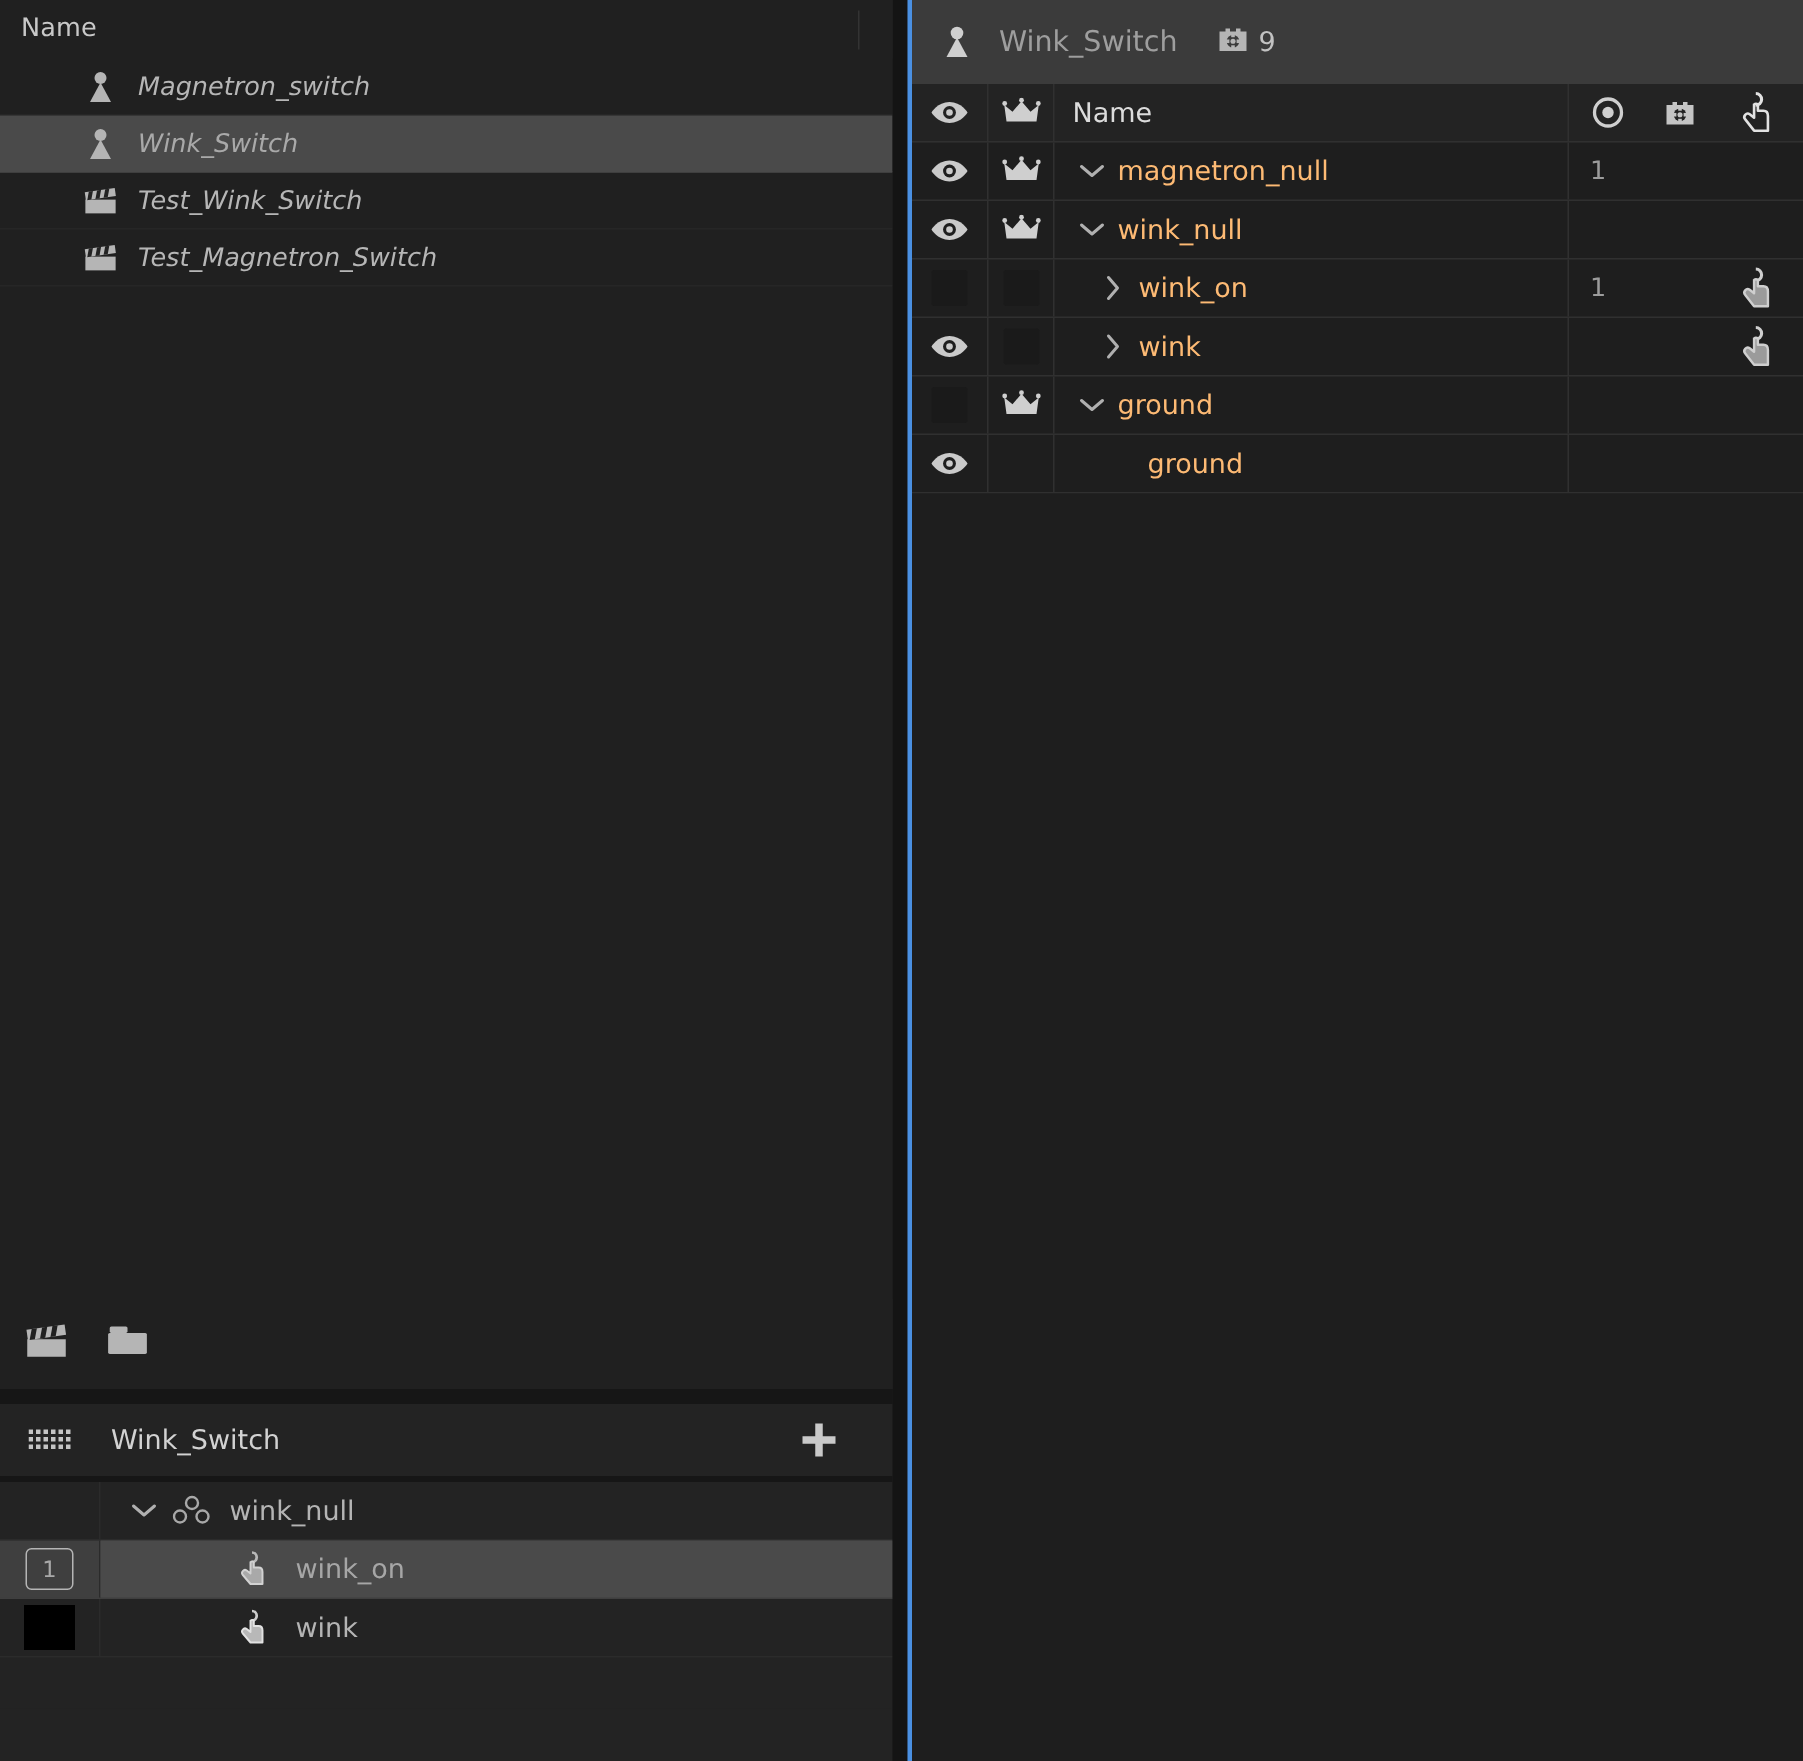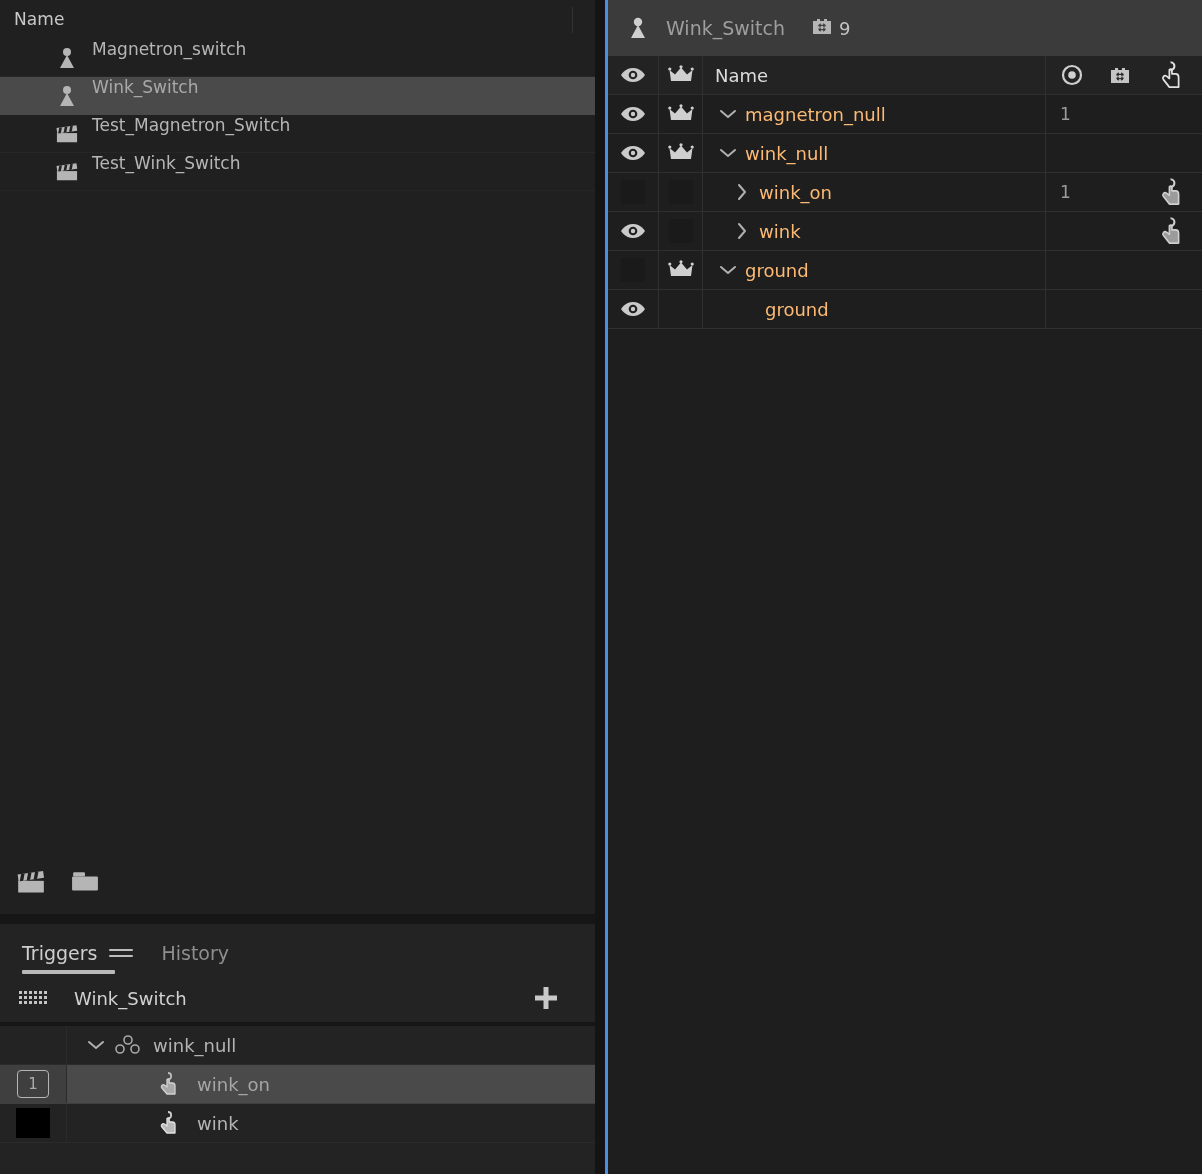--- a/index.html
+++ b/index.html
@@ -19,23 +19,23 @@
   .assets{height:926px;position:relative;background:#202020;display:flex;flex-direction:column;}
   .assets-head{height:39px;position:relative;flex:0 0 39px;background:#202020;}
   .assets-head .hdr-label{
     position:absolute;left:14px;top:9px;font-size:17px;color:#c8c8c8;letter-spacing:.1px;
   }
   .assets-head .col-div{
     position:absolute;left:572px;top:7px;width:1px;height:26px;background:#333333;
   }
   .asset-list{flex:1 1 auto;overflow:hidden;}
   .asset-row{
-    height:38px;display:flex;align-items:flex-start;
+    height:38px;display:flex;align-items:center;
     border-bottom:1px solid #262626;
-    padding-left:52px;box-sizing:border-box;position:relative;
+    padding-left:52px;box-sizing:border-box;position:relative;font-style:italic;
   }
   .asset-row.selected{background:#4a4a4a;border-bottom:1px solid #4a4a4a;}
   .asset-row .ic{position:absolute;left:56px;top:50%;transform:translateY(-50%);
       width:22px;height:22px;display:flex;align-items:center;justify-content:center;}
   .asset-row .nm{margin-left:40px;font-size:17px;color:#b6b6b6;}
   .asset-row.selected .nm{color:#a9a9a9;}
 
   .assets-foot{
     flex:0 0 60px;height:60px;display:flex;align-items:center;gap:16px;padding-left:12px;
     box-sizing:border-box;background:#202020;
@@ -156,38 +156,38 @@
               <g fill="#b5b5b5" transform="rotate(-8 12 7)">
                 <rect x="1" y="3" width="22" height="6"></rect>
               </g>
               <g fill="#232323" transform="rotate(-8 12 7)">
                 <polygon points="4,3 7,3 5,9 2,9"></polygon>
                 <polygon points="10,3 13,3 11,9 8,9"></polygon>
                 <polygon points="16,3 19,3 17,9 14,9"></polygon>
               </g>
             </svg>
           </span>
-          <span class="nm">Test_Magnetron_Switch</span>
+          <span class="nm">Test_Wink_Switch</span>
         </div>
 
         <div class="asset-row">
           <span class="ic">
             <svg width="24" height="22" viewBox="0 0 24 22">
               <rect x="1" y="10" width="22" height="10" fill="#b5b5b5"></rect>
               <g fill="#b5b5b5" transform="rotate(-8 12 7)">
                 <rect x="1" y="3" width="22" height="6"></rect>
               </g>
               <g fill="#232323" transform="rotate(-8 12 7)">
                 <polygon points="4,3 7,3 5,9 2,9"></polygon>
                 <polygon points="10,3 13,3 11,9 8,9"></polygon>
                 <polygon points="16,3 19,3 17,9 14,9"></polygon>
               </g>
             </svg>
           </span>
-          <span class="nm">Test_Wink_Switch</span>
+          <span class="nm">Test_Magnetron_Switch</span>
         </div>
 
       </div>
 
       <div class="assets-foot">
         <div class="foot-btn">
           <span>
             <svg width="28" height="26" viewBox="0 0 24 22">
               <rect x="1" y="10" width="22" height="10" fill="#b5b5b5"></rect>
               <g fill="#b5b5b5" transform="rotate(-8 12 7)">
@@ -209,32 +209,20 @@
             </svg>
           </span>
         </div>
       </div>
     </div>
 
     <div class="panel-gap"></div>
 
     <div class="triggers">
 
-      <div class="trig-tabs">
-        <div class="tab active">
-          <span>Triggers</span>
-          <span class="hamburger">
-              <i></i>
-              <i></i>
-            </span>
-        </div>
-        <div class="tab">
-          <span>History</span>
-        </div>
-      </div>
 
       <div class="trig-sub">
         <span class="kbd">
           <svg width="32" height="20" viewBox="0 0 32 20">
             <g fill="#c4c4c4">
               <rect x="0" y="3" width="3" height="3"></rect>
                 <rect x="5" y="3" width="3" height="3"></rect>
                 <rect x="10" y="3" width="3" height="3"></rect>
                 <rect x="15" y="3" width="3" height="3"></rect>
                 <rect x="20" y="3" width="3" height="3"></rect>

